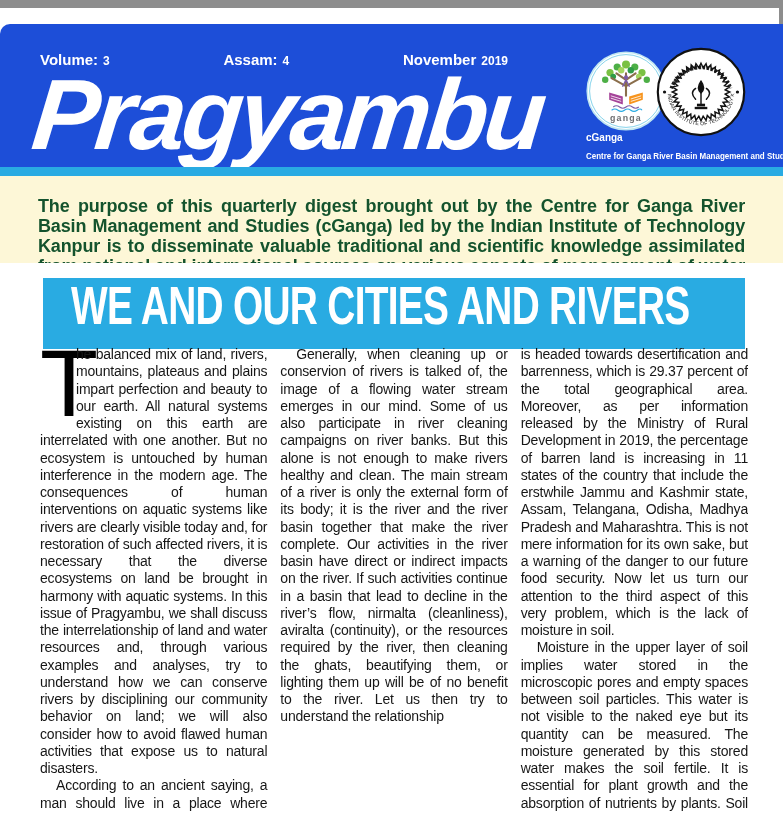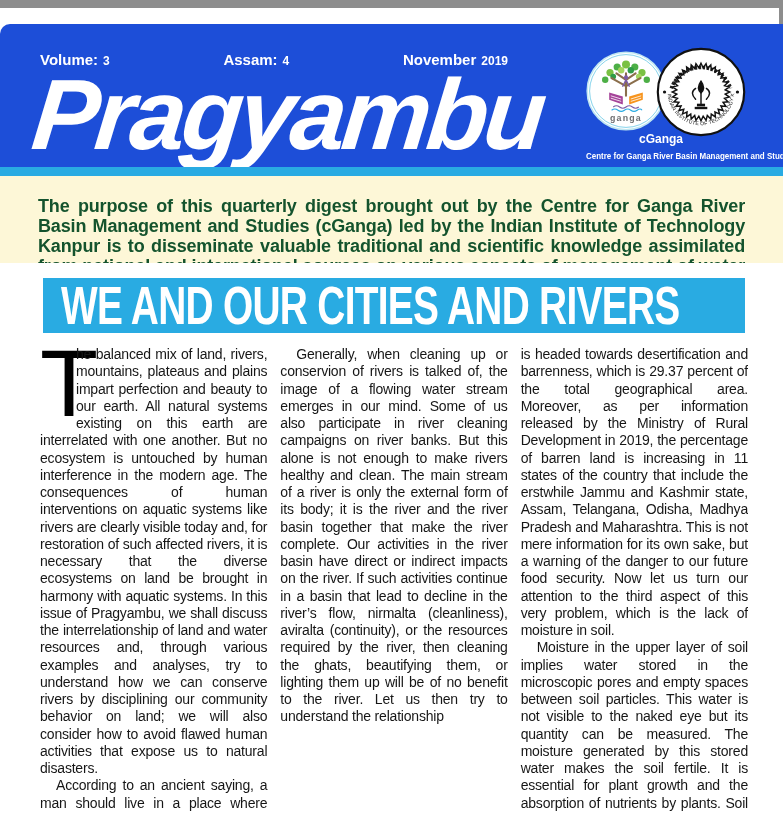--- a/index.html
+++ b/index.html
@@ -14,34 +14,34 @@
   .meta-row{position:absolute;left:40px;top:27px;width:468px;display:flex;
             justify-content:space-between;color:#fff;font-weight:bold;font-size:15px;}
   .meta-item{white-space:nowrap;}
   .meta-val{font-size:12px;margin-left:5px;}
   .newsletter-title{position:absolute;left:28px;top:38px;width:540px;color:#fff;
             font-size:100px;line-height:104px;font-weight:bold;font-style:italic;
             letter-spacing:-4px;transform:skewX(-6deg);transform-origin:left bottom;}
   .logo-group{position:absolute;left:586px;top:23px;}
   .logo-cganga{position:absolute;left:0;top:4px;width:80px;height:80px;}
   .logo-iitk{position:absolute;left:70px;top:0;width:90px;height:90px;}
-  .logo-caption{position:absolute;left:586px;top:108px;width:150px;text-align:center;
-            color:#fff;font-size:12px;font-weight:bold;}
+  .logo-caption{position:absolute;left:586px;top:108px;width:150px;text-align:left;
+            color:#fff;font-size:10px;font-weight:bold;}
   .org-name{position:absolute;left:566px;top:121px;width:212px;text-align:center;color:#fff;}
   .org-name span{display:inline-block;white-space:nowrap;font-size:9.5px;font-weight:bold;
             transform:scaleX(.84);transform-origin:center;}
   
   .cyan-strip{position:absolute;left:0;top:167px;width:783px;height:9px;background:#29abe2;}
   .purpose-band{position:absolute;left:0;top:176px;width:783px;height:87px;background:#fdf7d7;
             overflow:hidden;}
   .purpose-text{margin:0;padding:20px 38px 0 38px;font-size:18px;font-weight:bold;
             line-height:20px;text-align:justify;color:#14532d;letter-spacing:-.15px;}
   
-  .headline-banner{position:absolute;left:43px;top:278px;width:702px;height:55px;
-            background:#29abe2;padding-left:18px;box-sizing:border-box;overflow:hidden;text-align:right;}
+  .headline-banner{position:absolute;left:43px;top:278px;width:702px;height:71px;
+            background:#29abe2;padding-left:28px;box-sizing:border-box;overflow:hidden;text-align:right;}
   .headline-banner span{display:inline-block;color:#fff;font-weight:bold;font-size:54px;
             line-height:55px;white-space:nowrap;letter-spacing:-1px;
             transform:scaleX(.72);transform-origin:left center;}
   
   .article{position:absolute;left:40px;top:346px;width:708px;height:468px;overflow:hidden;
             display:flex;gap:13px;}
   .col{flex:1 1 0;min-width:0;}
   .col p{margin:0;font-size:14px;line-height:17.25px;text-align:justify;color:#161616;
             letter-spacing:-.2px;}
   .col p.indent{text-indent:16px;}

